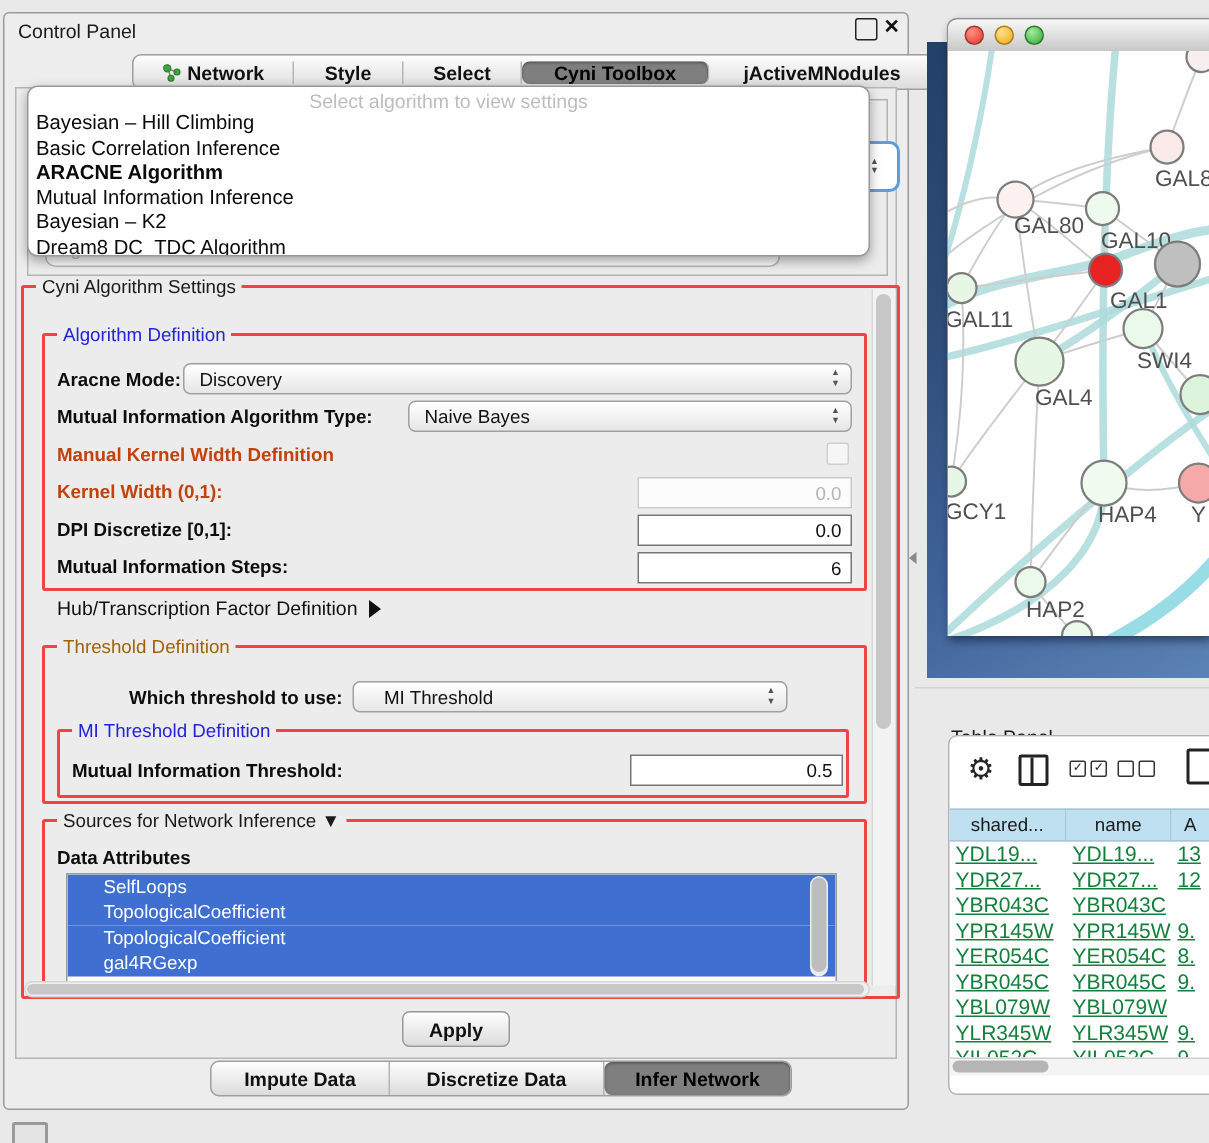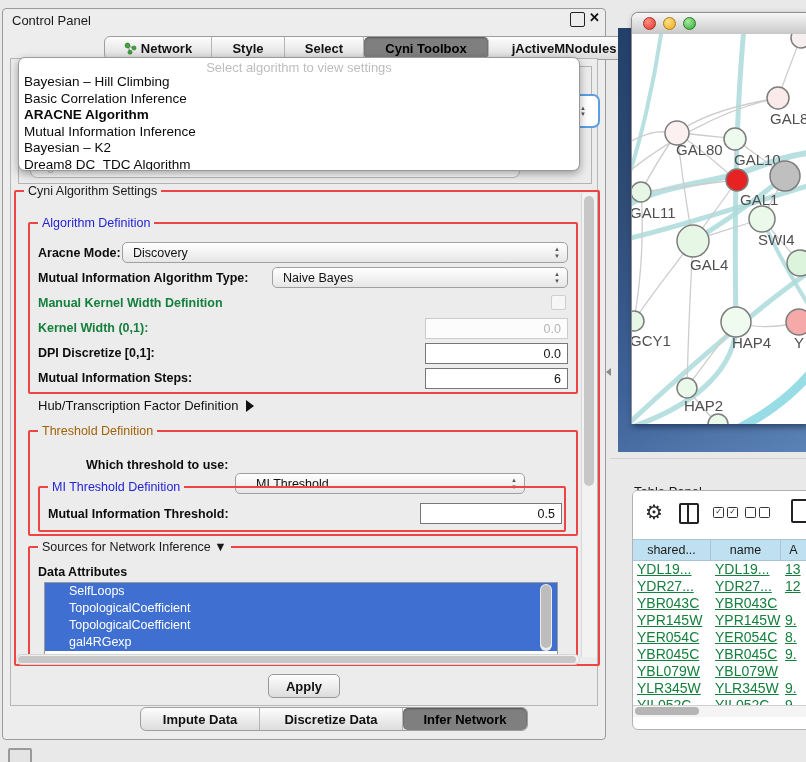--- a/index.html
+++ b/index.html
@@ -16,21 +16,21 @@
   .cp-close{left:589px;top:10px;font-size:13px;font-weight:bold;color:#111;}
 
   
   .tabbar{display:flex;height:22px;border:1px solid #9e9e9e;border-radius:6px;
           background:linear-gradient(#fdfdfd,#dcdcdc);overflow:hidden;}
   .tabseg{display:flex;align-items:center;justify-content:center;gap:4px;
           font-size:13px;font-weight:600;color:#111;border-right:1px solid #b5b5b5;
           padding:0 10px;white-space:nowrap;}
   .tabseg:last-child{border-right:none;}
   .tabseg.sel{background:#7f7f7f;color:#000000;border-radius:5px;box-shadow:inset 0 1px 2px rgba(0,0,0,.35);}
-  .toptabs{left:104px;top:36px;}
+  .toptabs{left:88px;top:36px;align-items:center;}
   .bottabs{left:140px;top:707px;}
 
   
   .content{left:10px;top:58px;width:586px;height:646px;border:1px solid #b6b6b6;background:#ececec;}
 
   
   .hidden-group{left:18px;top:66px;width:572px;height:116px;border:1px solid #b3b3b3;background:#ececec;z-index:1;}
   .blue-spinner{left:566px;top:94px;width:30px;height:30px;background:#fff;border:2px solid #5b9fe0;
                 border-radius:7px;z-index:2;display:flex;flex-direction:column;align-items:center;justify-content:center;}
   .blue-spinner span{font-size:6px;line-height:6px;color:#555;}
@@ -45,21 +45,21 @@
   .popup-item{font-size:13.5px;color:#0a0a0a;padding:1px 0 1px 5px;line-height:14.5px;}
   .popup-item.b{font-weight:bold;}
 
   
   .group{position:absolute;border:2px solid #ef4444;border-radius:2px;}
   .gtitle{position:absolute;top:-8px;left:8px;background:#ececec;padding:0 4px;font-size:12.5px;color:#1a1a1a;white-space:nowrap;}
   .gtitle.blue{color:#2323d6;}
   .gtitle.green{color:#a16207;}
 
   .lbl{position:absolute;font-size:12.5px;font-weight:bold;color:#0d0d0d;white-space:nowrap;}
-  .lbl.dis{color:#15803d;}
+  .lbl.dis{color:#c2410c;}
 
   .combo{position:absolute;height:21px;border:1px solid #a0a0a0;border-radius:5px;
          background:linear-gradient(#ffffff,#e6e6e6);display:flex;align-items:center;
          padding-left:10px;font-size:12.5px;color:#111;box-sizing:border-box;}
   .spin{position:absolute;right:7px;top:3px;display:flex;flex-direction:column;align-items:center;}
   .spin span{font-size:6px;line-height:6.5px;color:#555;}
 
   .field{position:absolute;height:21px;border:1px solid #777;background:#fff;box-sizing:border-box;
          display:flex;align-items:center;justify-content:flex-end;padding-right:6px;font-size:12.5px;color:#111;}
   .field.dis{border:1px solid #cbcbcb;background:#fcfcfc;color:#b5b5b5;}
@@ -214,21 +214,21 @@
   <div class="field abs" style="left:425px;top:368px;width:143px;">6</div>
 
   <div class="abs" style="left:38px;top:398px;font-size:13px;color:#111;">
     <span>Hub/Transcription Factor Definition</span><span class="arrow-r"></span>
   </div>
 
   <div class="abs group" style="left:28px;top:430px;width:546px;height:102px;">
     <span class="gtitle green">Threshold Definition</span>
   </div>
   <div class="lbl abs" style="left:86px;top:458px;">Which threshold to use:</div>
-  <div class="combo abs" style="left:235px;top:473px;width:290px;padding-left:20px;">
+  <div class="combo abs" style="left:235px;top:454px;width:290px;padding-left:20px;">
     <span>MI Threshold</span>
     <span class="spin">
         <span>▲</span>
         <span>▼</span>
       </span>
   </div>
   <div class="abs group" style="left:38px;top:486px;width:524px;height:42px;">
     <span class="gtitle blue">MI Threshold Definition</span>
   </div>
   <div class="lbl abs" style="left:48px;top:507px;">Mutual Information Threshold:</div>

